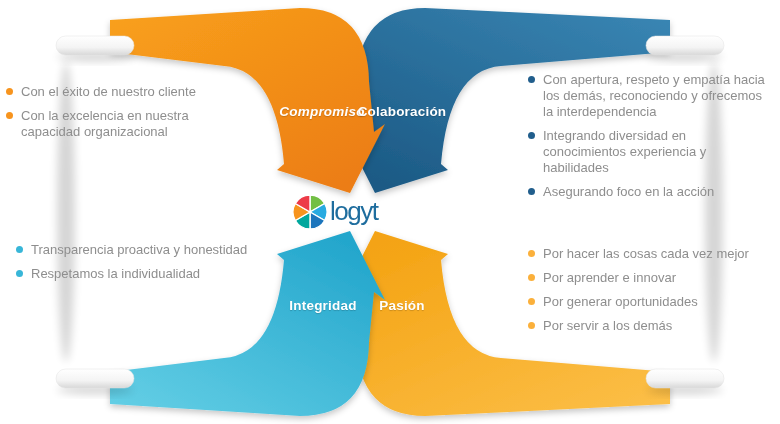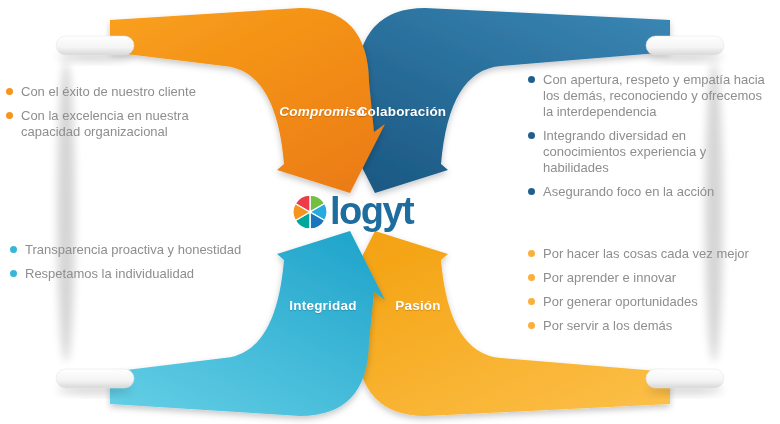--- a/index.html
+++ b/index.html
@@ -11,39 +11,39 @@
   .stage svg.arrows{position:absolute;left:0;top:0;width:780px;height:424px;}
   .qlabel{
     position:absolute;color:#ffffff;font-weight:bold;font-size:13.5px;
     text-align:center;letter-spacing:.2px;
     text-shadow:0 1px 1px rgba(0,0,0,.18);
     pointer-events:none;
   }
   #label-compromiso {left:262px;top:104px;width:120px;font-style:italic;}
   #label-colaboracion{left:342px;top:104px;width:120px;}
   #label-integridad {left:263px;top:298px;width:120px;}
-  #label-pasion     {left:358px;top:298px;width:120px;}
+  #label-pasion     {left:342px;top:298px;width:120px;}
 
   .values{
     position:absolute;list-style:none;margin:0;padding:0;
     font-size:13px;line-height:16px;color:#8e8e8e;
   }
   .values li{display:flex;gap:8px;margin:0 0 8px 0;}
   .values .dot{
     flex:0 0 auto;width:7px;height:7px;border-radius:50%;
     margin-top:4px;background:var(--dot,#999);
   }
   #list-tl{left:6px;  top:84px; width:216px;}
   #list-tr{left:528px;top:72px; width:244px;}
-  #list-bl{left:10px;  top:242px;width:248px;text-align:center;}
+  #list-bl{left:16px;  top:242px;width:248px;text-align:center;}
   #list-br{left:528px;top:246px;width:248px;}
 
   #wordmark{
     position:absolute;left:330px;top:189px;line-height:44px;
-    font-size:38px;font-weight:bold;color:#1e6d9e;letter-spacing:-1.5px;
+    font-size:26px;font-weight:normal;color:#1e6d9e;letter-spacing:-1.5px;
   }
 </style>
 </head>
 <body>
 
 <div class="stage">
 
   <svg class="arrows" viewBox="0 0 780 424" aria-hidden="true">
     <defs>
       <linearGradient id="gradOrange" x1="0" y1="0" x2="0.8" y2="1">

